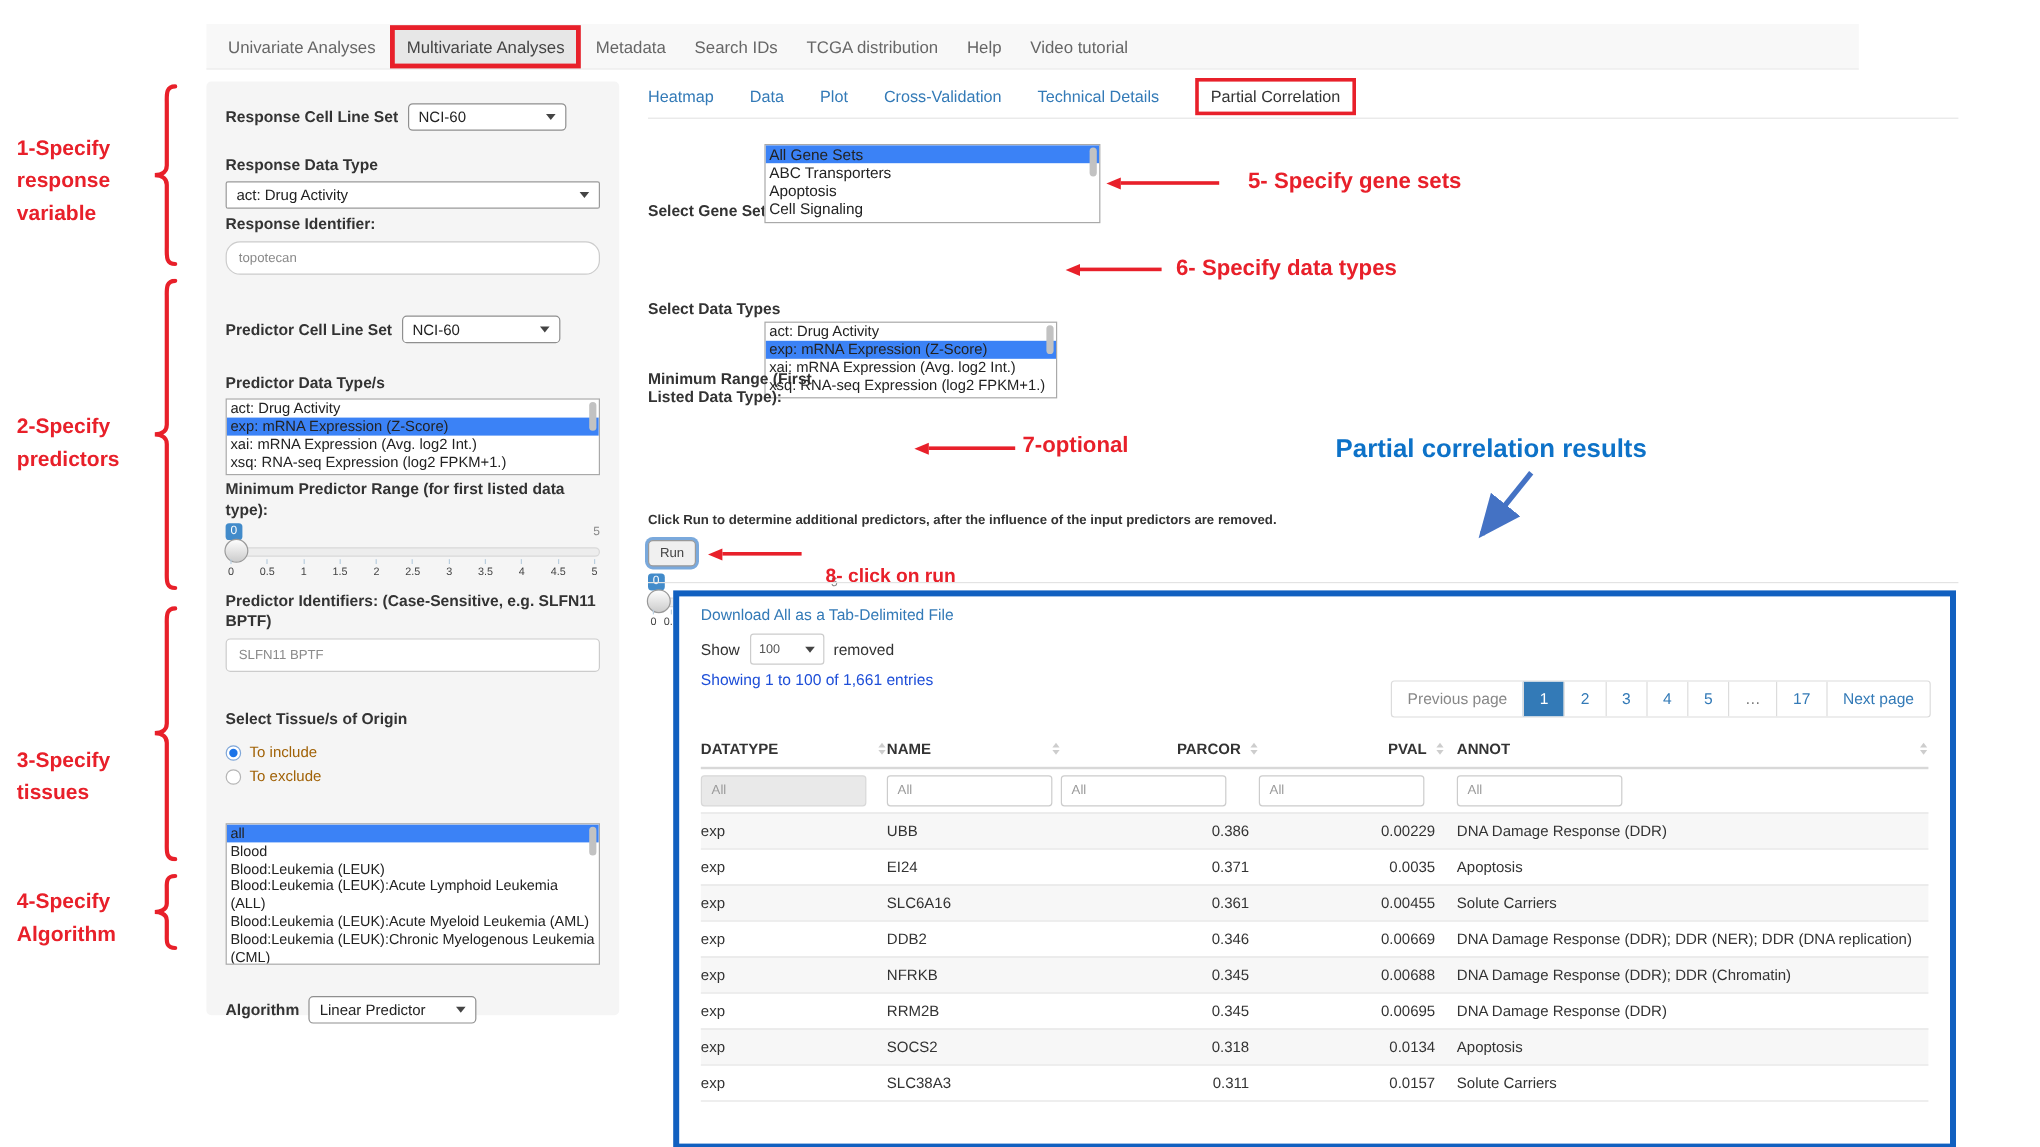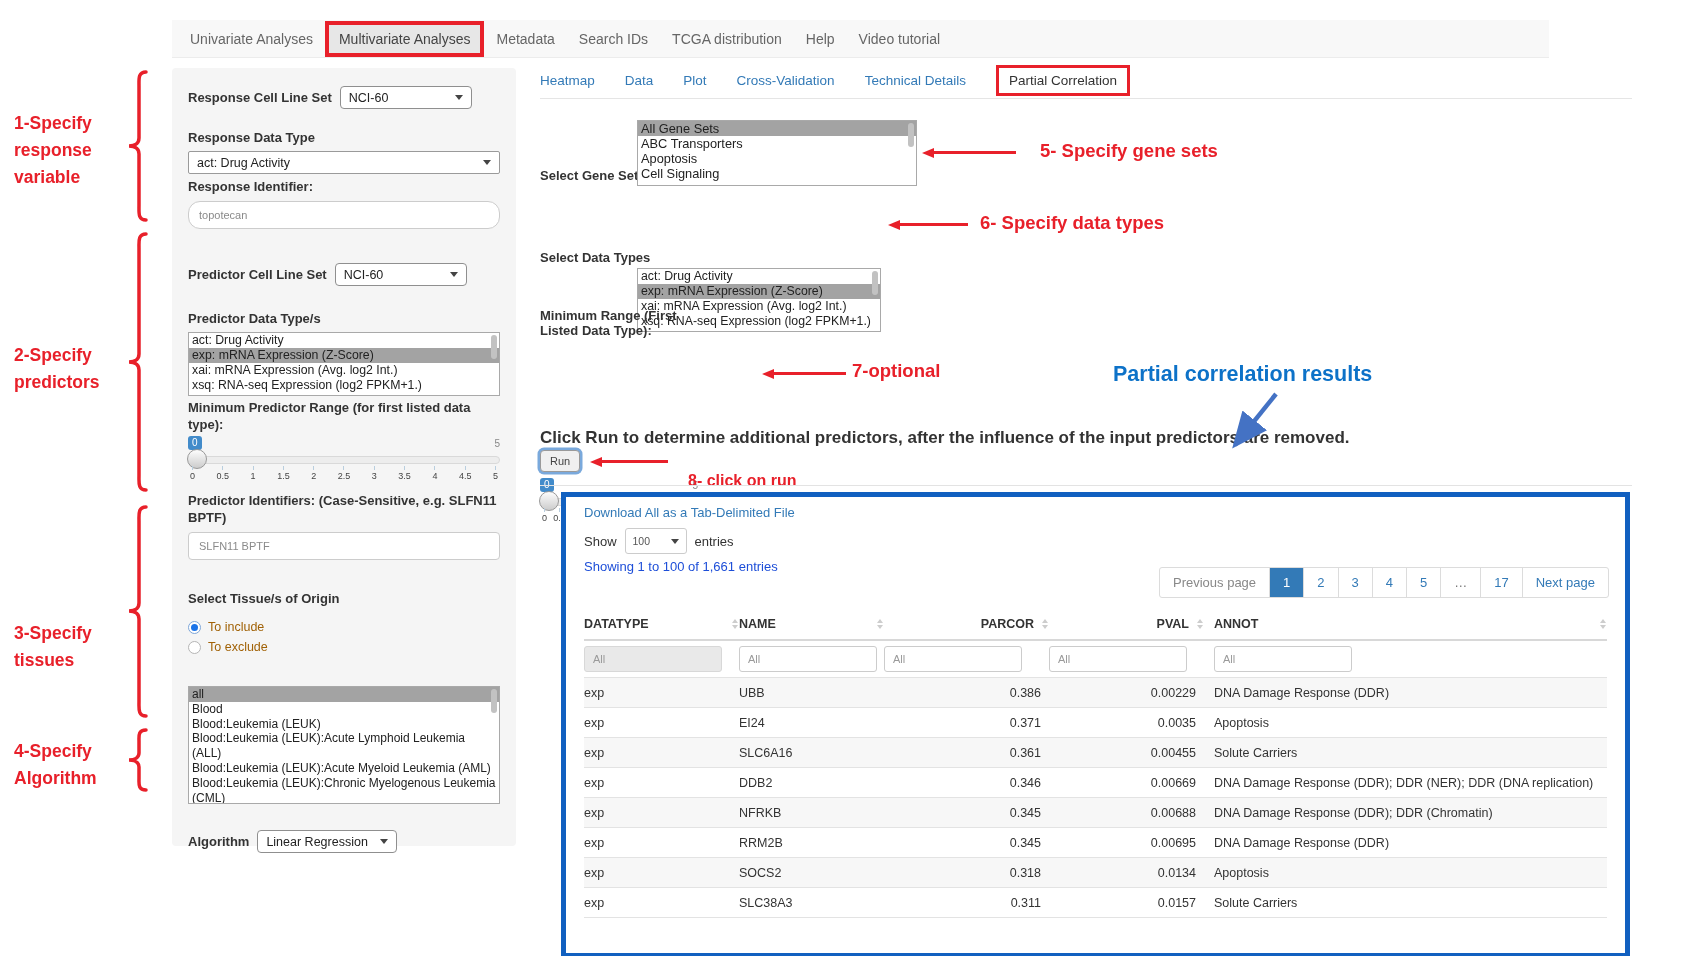--- a/index.html
+++ b/index.html
@@ -34,21 +34,21 @@
           box-sizing:border-box;}
   .select::after{content:"";width:0;height:0;border-left:4px solid transparent;
           border-right:4px solid transparent;border-top:5px solid #444;margin-left:8px;}
   .select.flat{border:1px solid #9a9a9a;border-radius:2px;}
   .text-input{background:#fff;border:1px solid #ccc;border-radius:4px;font-size:11px;color:#8a8a8a;
           padding:0 10px;height:28px;display:flex;align-items:center;box-sizing:border-box;}
   .listbox{background:#fff;border:1px solid #a9a9a9;font-size:12.3px;color:#222;
           position:relative;overflow:hidden;box-sizing:border-box;}
   .listbox .opt{padding:0 3px;line-height:15px;white-space:nowrap;}
   .listbox.wrap .opt{white-space:normal;line-height:14.8px;}
-  .listbox .opt.selected{background:#a3a3a3;}
+  .listbox .opt.selected{background:#3b82f6;}
   .scroll-thumb{position:absolute;right:2px;top:2px;width:6px;height:24px;background:#c2c2c2;border-radius:3px;}
 
   
   .slider{position:relative;height:46px;}
   .slider .badge{position:absolute;left:0;top:0;background:#428bca;color:#fff;font-size:10px;
                  line-height:14px;padding:0 4px;border-radius:3px;}
   .slider .maxlab{position:absolute;right:0;top:2px;font-size:10px;color:#888;}
   .slider .track{position:absolute;left:0;right:0;top:20px;height:6px;background:#ededed;
                  border:1px solid #d9d9d9;border-radius:4px;}
   .slider .handle{position:absolute;left:-1px;top:13px;width:18px;height:18px;border-radius:50%;
@@ -234,21 +234,21 @@
       <div class="opt">Blood</div>
       <div class="opt">Blood:Leukemia (LEUK)</div>
       <div class="opt">Blood:Leukemia (LEUK):Acute Lymphoid Leukemia (ALL)</div>
       <div class="opt">Blood:Leukemia (LEUK):Acute Myeloid Leukemia (AML)</div>
       <div class="opt">Blood:Leukemia (LEUK):Chronic Myelogenous Leukemia (CML)</div>
     </div>
 
   <div class="inline-row" style="margin-top:26px;">
     <span class="form-label">Algorithm</span>
     <div class="select" style="width:140px;">
-        <span>Linear Regression</span>
+        <span>Linear Predictor</span>
       </div>
   </div>
 </div>
 
 <div id="tabs" class="abs">
     <div class="tab">Heatmap</div>
     <div class="tab">Data</div>
     <div class="tab">Plot</div>
     <div class="tab">Cross-Validation</div>
     <div class="tab">Technical Details</div>
@@ -302,21 +302,21 @@
       <div class="tick">4.5</div>
       <div class="tick">5</div>
     </div>
 </div>
 <div class="red-arrow" style="left:762px;top:368px;--len:72px;">
     <span class="head"></span>
     <span class="shaft"></span>
   </div>
 <div class="red-note" style="left:852px;top:360px;font-size:18.5px;">7-optional</div>
 
-<div class="abs" style="left:540px;top:428px;font-size:17px;font-weight:bold;color:#333;">Click Run to determine additional predictors, after the influence of the input predictors are removed.</div>
+<div class="abs" style="left:540px;top:428px;font-size:11px;font-weight:bold;color:#333;">Click Run to determine additional predictors, after the influence of the input predictors are removed.</div>
 <div class="abs" id="run-btn">Run</div>
 <div class="red-arrow" style="left:590px;top:456px;--len:66px;">
     <span class="head"></span>
     <span class="shaft"></span>
   </div>
 <div class="red-note" style="left:688px;top:472px;font-size:16px;">8- click on run</div>
 
 <div class="abs" id="results-title">Partial correlation results</div>
 <svg class="abs" style="left:1222px;top:392px;" width="58" height="64">
   <defs>
@@ -329,21 +329,21 @@
 
 <div class="abs divider"></div>
 
 <div class="abs" id="results-box">
   <div class="abs" id="download-link">Download All as a Tab-Delimited File</div>
   <div class="abs" id="show-row">
     <span>Show</span>
     <div class="small-select">
         <span>100</span>
       </div>
-    <span>entries</span>
+    <span>removed</span>
   </div>
   <div class="abs" id="showing-text">Showing 1 to 100 of 1,661 entries</div>
   <div class="abs" id="pagination">
       <div class="pg-item">Previous page</div>
       <div class="pg-item active">1</div>
       <div class="pg-item">2</div>
       <div class="pg-item">3</div>
       <div class="pg-item">4</div>
       <div class="pg-item">5</div>
       <div class="pg-item dots">…</div>

